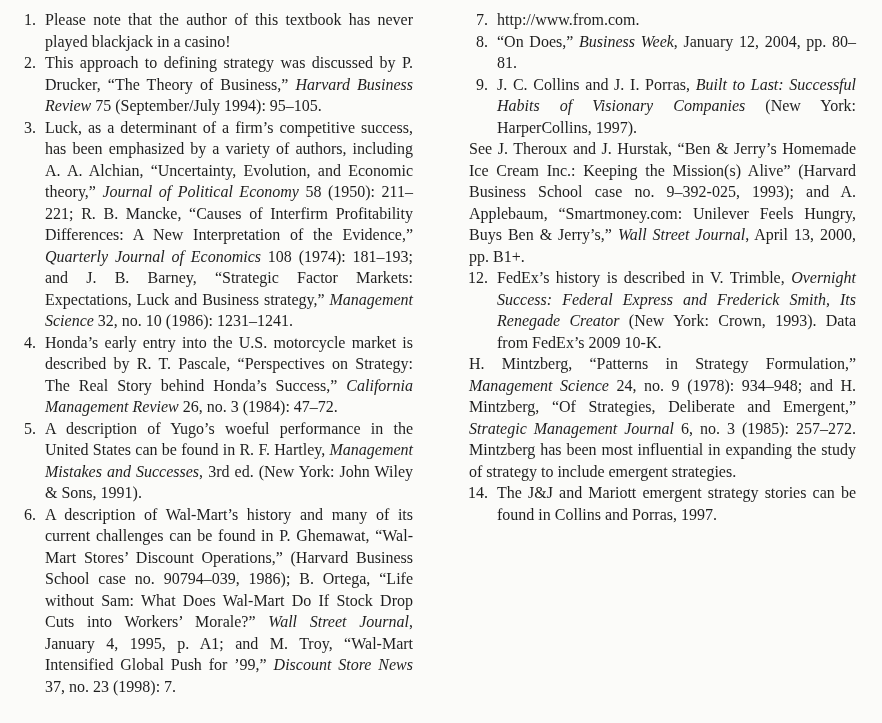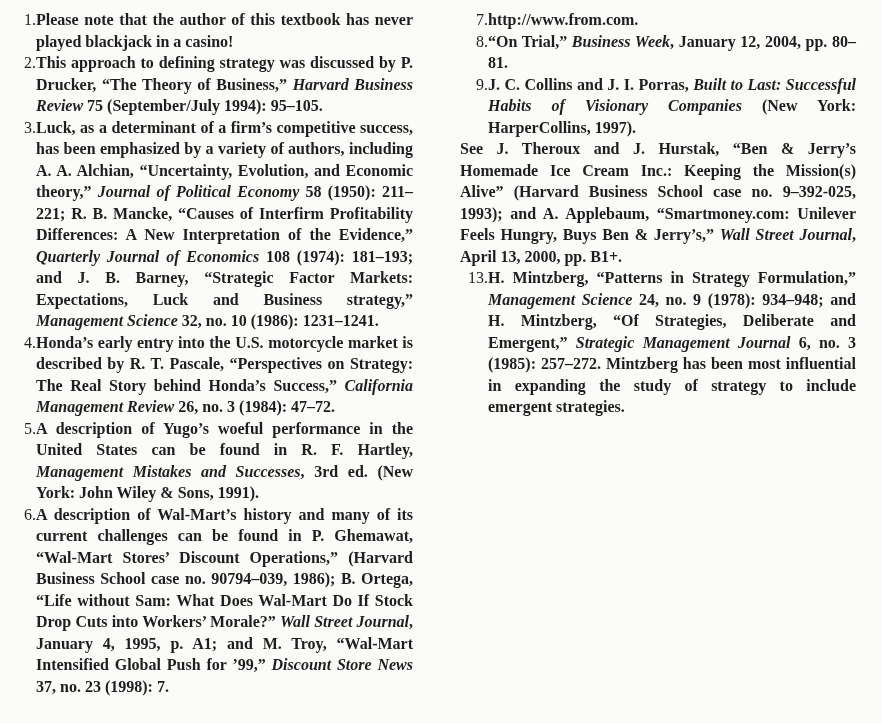--- a/index.html
+++ b/index.html
@@ -21,24 +21,24 @@
   }
   .col-left  { width: 405px; margin-right: 47px; }
   .col-right { width: 396px; }
   .note { display: flex; }
   .note-num {
     flex: 0 0 28px;
     text-align: right;
   }
   .note-body {
     flex: 1;
+    margin-left: 9px;
     text-align: justify;
     -webkit-hyphens: auto;
     hyphens: auto;
-    font-weight: bold;
   }
   .italic { font-style: italic; }
 </style>
 </head>
 <body>
 
 <div class="page">
   <div class="col-left">
       <div class="note">
         <span class="note-num">1.</span>
@@ -65,27 +65,34 @@
         <span class="note-body"><span>A description of Wal-Mart’s history and many of its current challenges can be found in P. Ghemawat, “Wal-Mart Stores’ Discount Operations,” (Harvard Business School case no. 90794–039, 1986); B. Ortega, “Life without Sam: What Does Wal-Mart Do If Stock Drop Cuts into Workers’ Morale?” </span><span class="italic">Wall Street Journal</span><span>, January 4, 1995, p. A1; and M. Troy, “Wal-Mart Intensified Global Push for ’99,” </span><span class="italic">Discount Store News</span><span> 37, no. 23 (1998): 7.</span></span>
       </div>
     </div>
   <div class="col-right">
       <div class="note">
         <span class="note-num">7.</span>
         <span class="note-body"><span>http://www.from.com.</span></span>
       </div>
       <div class="note">
         <span class="note-num">8.</span>
-        <span class="note-body"><span>“On Trial,” </span><span class="italic">Business Week</span><span>, January 12, 2004, pp. 80–81.</span></span>
+        <span class="note-body"><span>“On Does,” </span><span class="italic">Business Week</span><span>, January 12, 2004, pp. 80–81.</span></span>
       </div>
       <div class="note">
         <span class="note-num">9.</span>
         <span class="note-body"><span>J. C. Collins and J. I. Porras, </span><span class="italic">Built to Last: Successful Habits of Visionary Companies</span><span> (New York: HarperCollins, 1997).</span></span>
       </div>
       <div class="note">
         <span class="note-body"><span>See J. Theroux and J. Hurstak, “Ben &amp; Jerry’s Homemade Ice Cream Inc.: Keeping the Mission(s) Alive” (Harvard Business School case no. 9–392-025, 1993); and A. Applebaum, “Smartmoney.com: Unilever Feels Hungry, Buys Ben &amp; Jerry’s,” </span><span class="italic">Wall Street Journal</span><span>, April 13, 2000, pp. B1+.</span></span>
       </div>
       <div class="note">
-        <span class="note-num">13.</span>
+        <span class="note-num">12.</span>
+        <span class="note-body"><span>FedEx’s history is described in V. Trimble, </span><span class="italic">Overnight Success: Federal Express and Frederick Smith, Its Renegade Creator</span><span> (New York: Crown, 1993). Data from FedEx’s 2009 10-K.</span></span>
+      </div>
+      <div class="note">
         <span class="note-body"><span>H. Mintzberg, “Patterns in Strategy Formulation,” </span><span class="italic">Management Science</span><span> 24, no. 9 (1978): 934–948; and H. Mintzberg, “Of Strategies, Deliberate and Emergent,” </span><span class="italic">Strategic Management Journal</span><span> 6, no. 3 (1985): 257–272. Mintzberg has been most influential in expanding the study of strategy to include emergent strategies.</span></span>
+      </div>
+      <div class="note">
+        <span class="note-num">14.</span>
+        <span class="note-body"><span>The J&amp;J and Mariott emergent strategy stories can be found in Collins and Porras, 1997.</span></span>
       </div>
     </div>
 </div>
 
 </body></html>

